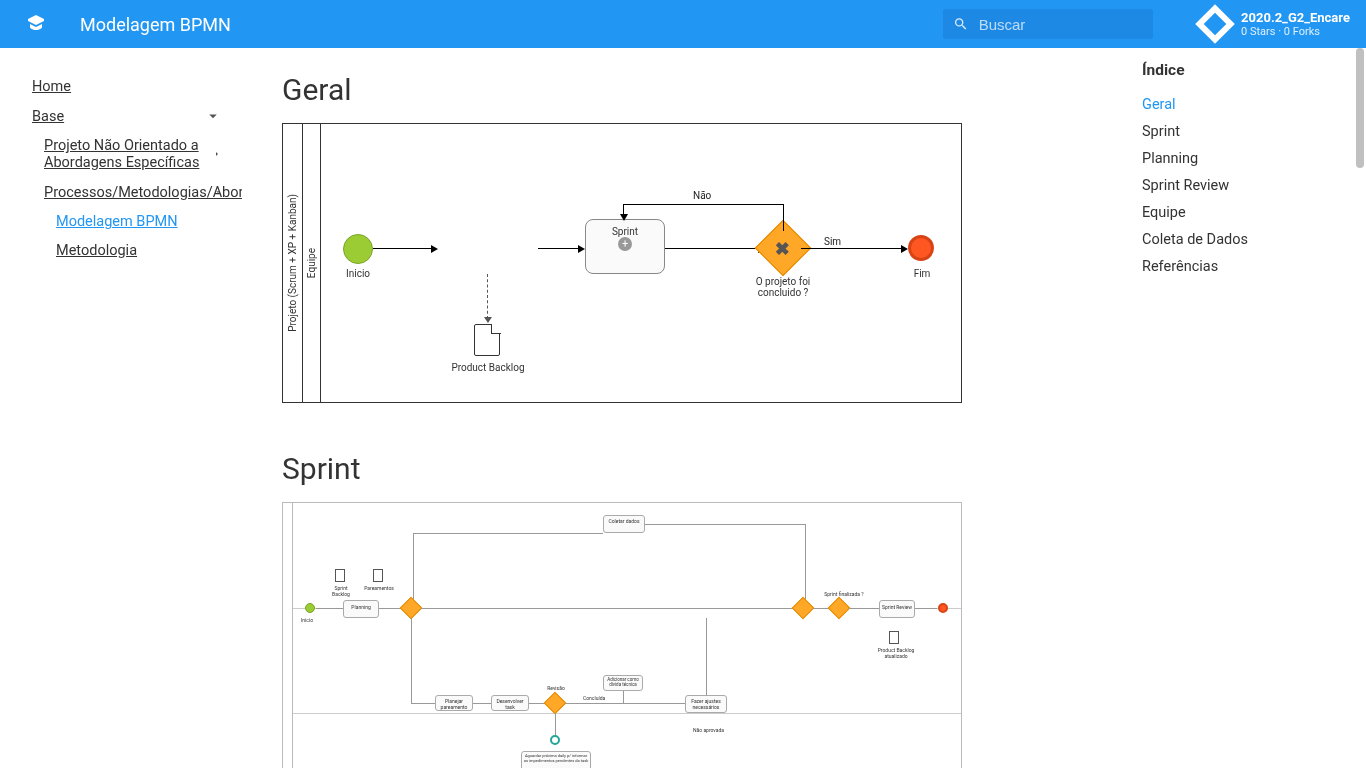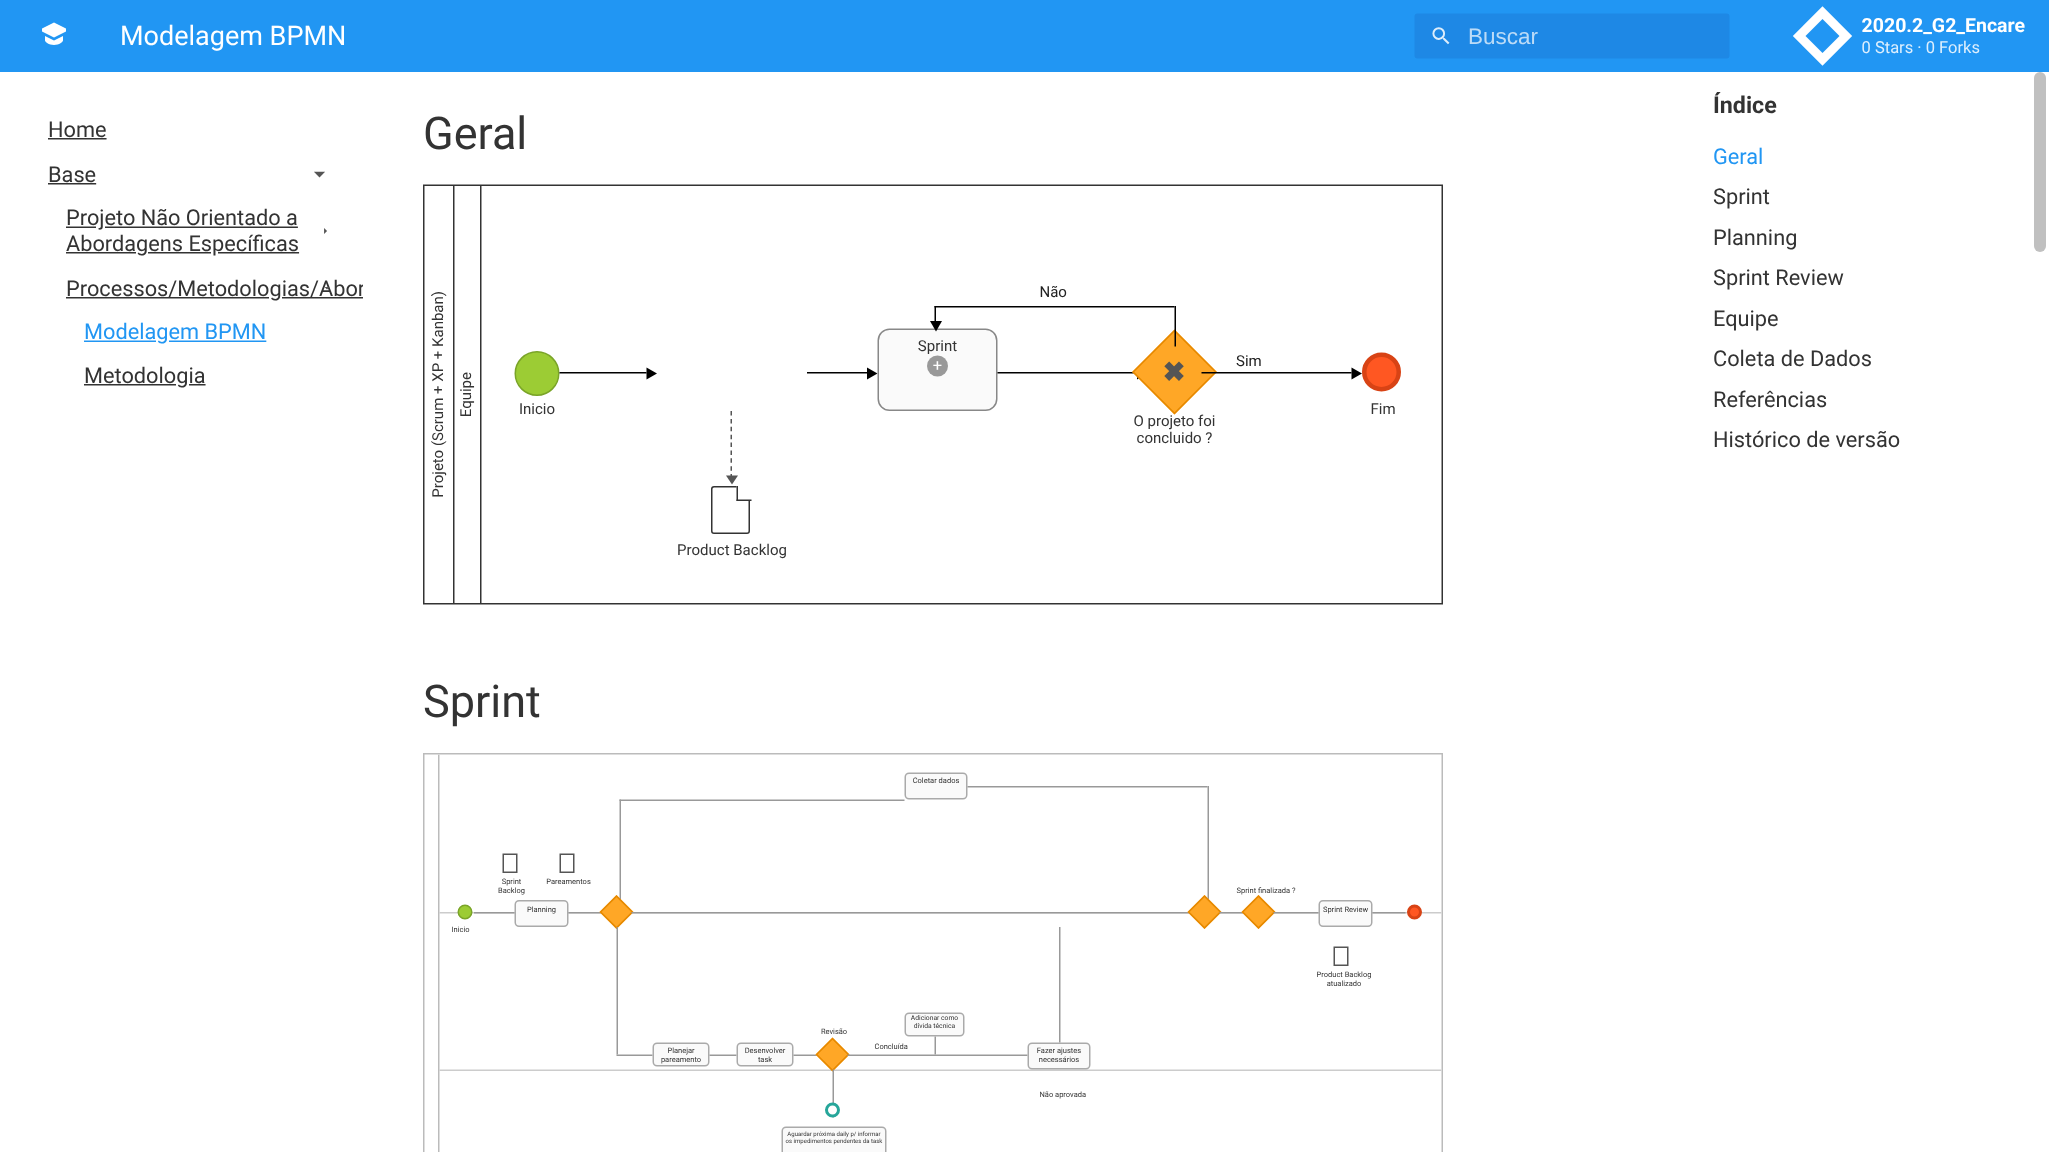--- a/index.html
+++ b/index.html
@@ -537,17 +537,16 @@
 
   <aside class="toc">
     <div class="toc-title">Índice</div>
     <div class="toc-item active">Geral</div>
     <div class="toc-item">Sprint</div>
     <div class="toc-item">Planning</div>
     <div class="toc-item">Sprint Review</div>
     <div class="toc-item">Equipe</div>
     <div class="toc-item">Coleta de Dados</div>
     <div class="toc-item">Referências</div>
-    <div class="toc-item">Histórico de versão</div>
   </aside>
 </div>
 
 <div class="scroll-thumb"></div>
 
 </body></html>

